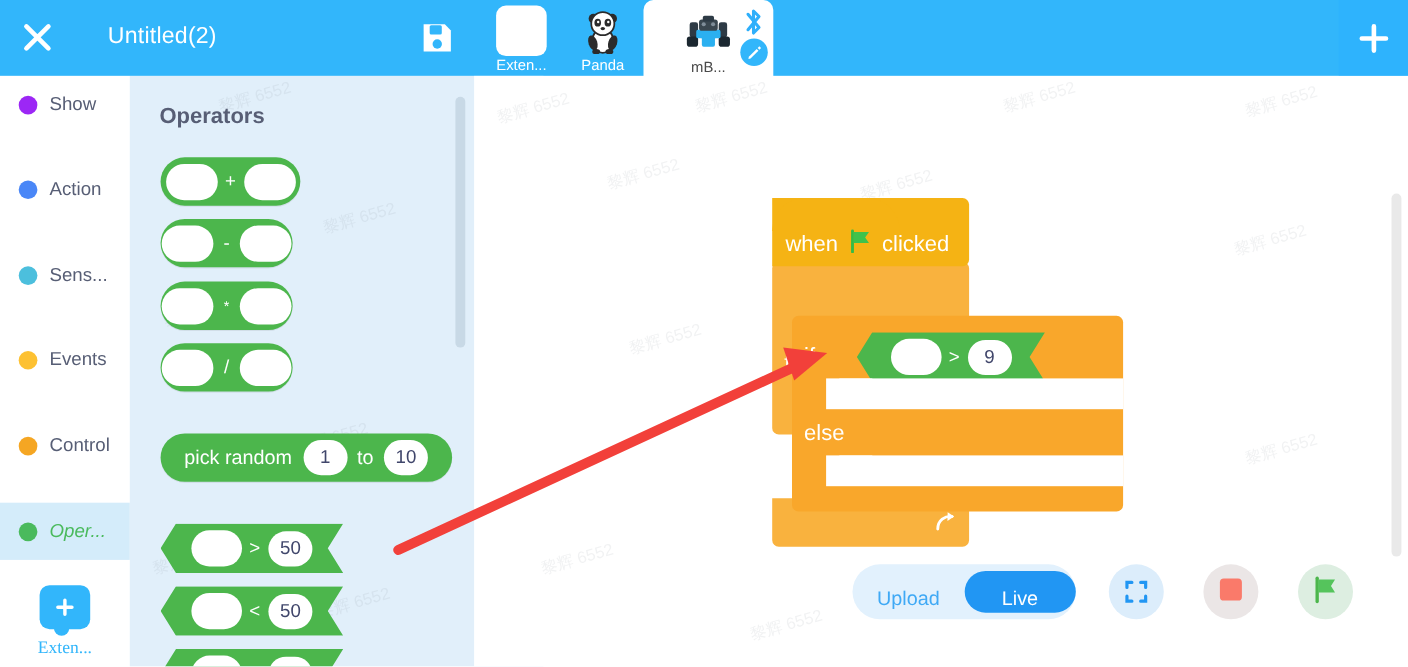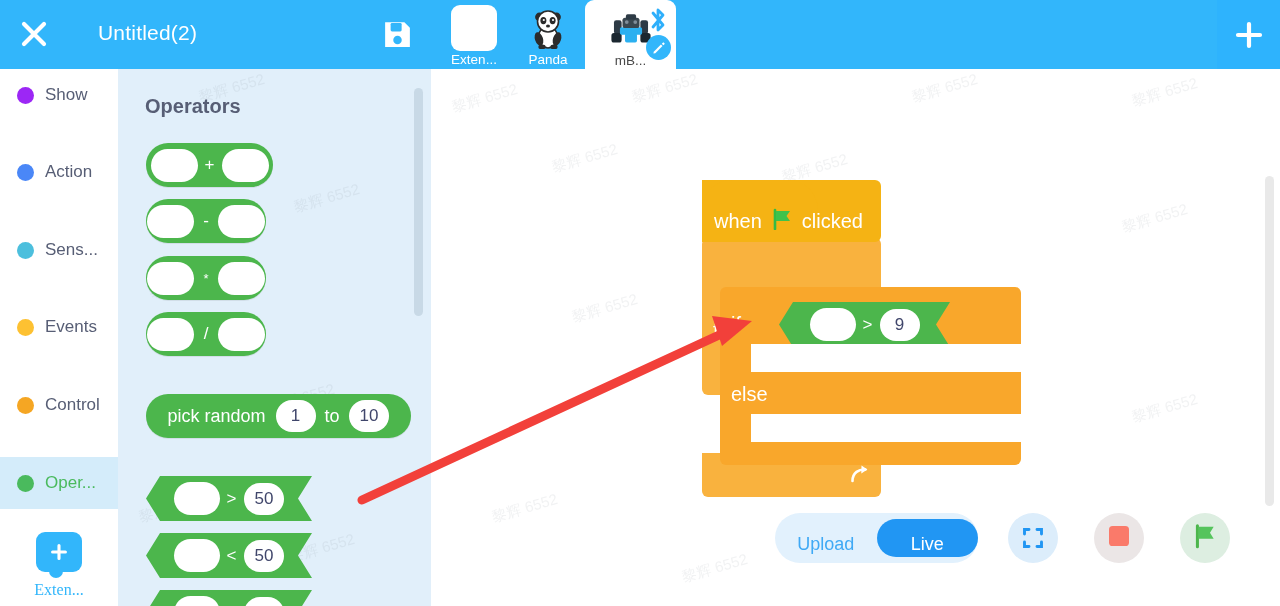--- a/index.html
+++ b/index.html
@@ -40,21 +40,21 @@
     display: flex; align-items: flex-start;
   }
   .tab {
     position: relative; width: 74px; height: 69px;
     display: flex; flex-direction: column; align-items: center;
     cursor: pointer; padding-top: 5px;
   }
   .tab.selected {
     background: #ffffff;
     border-radius: 9px 9px 0 0;
-    width: 91px;
+    width: 118px;
   }
   .tab-thumb {
     width: 46px; height: 46px; border-radius: 9px;
     display: flex; align-items: center; justify-content: center;
     overflow: hidden;
   }
   .tab.backdrop .tab-thumb { background: #ffffff; }
   .tab-label {
     font-size: 13.5px; color: #ffffff; margin-top: 1px;
     white-space: nowrap;
@@ -82,21 +82,21 @@
     position: absolute; left: 0; width: 118px; height: 52px;
     display: flex; align-items: center; cursor: pointer;
   }
   .cat .dot {
     width: 17px; height: 17px; border-radius: 50%; margin-left: 17px;
     flex: 0 0 auto;
   }
   .cat .cat-label {
     margin-left: 11px; font-size: 17px; color: #575e75; white-space: nowrap;
   }
-  .cat.active { background: #d4ecfa; }
+  .cat.active { background: #d4ecfa; font-style: italic; }
   .cat.active .cat-label { color: #4aba5d; }
 
   .ext-btn {
     position: absolute; left: 0; bottom: 0; width: 118px; height: 82px;
     display: flex; flex-direction: column; align-items: center;
     justify-content: flex-start; padding-top: 8px; cursor: pointer;
     background: #ffffff;
     font-family: Liberation Serif, serif;
   }
   .ext-icon {

